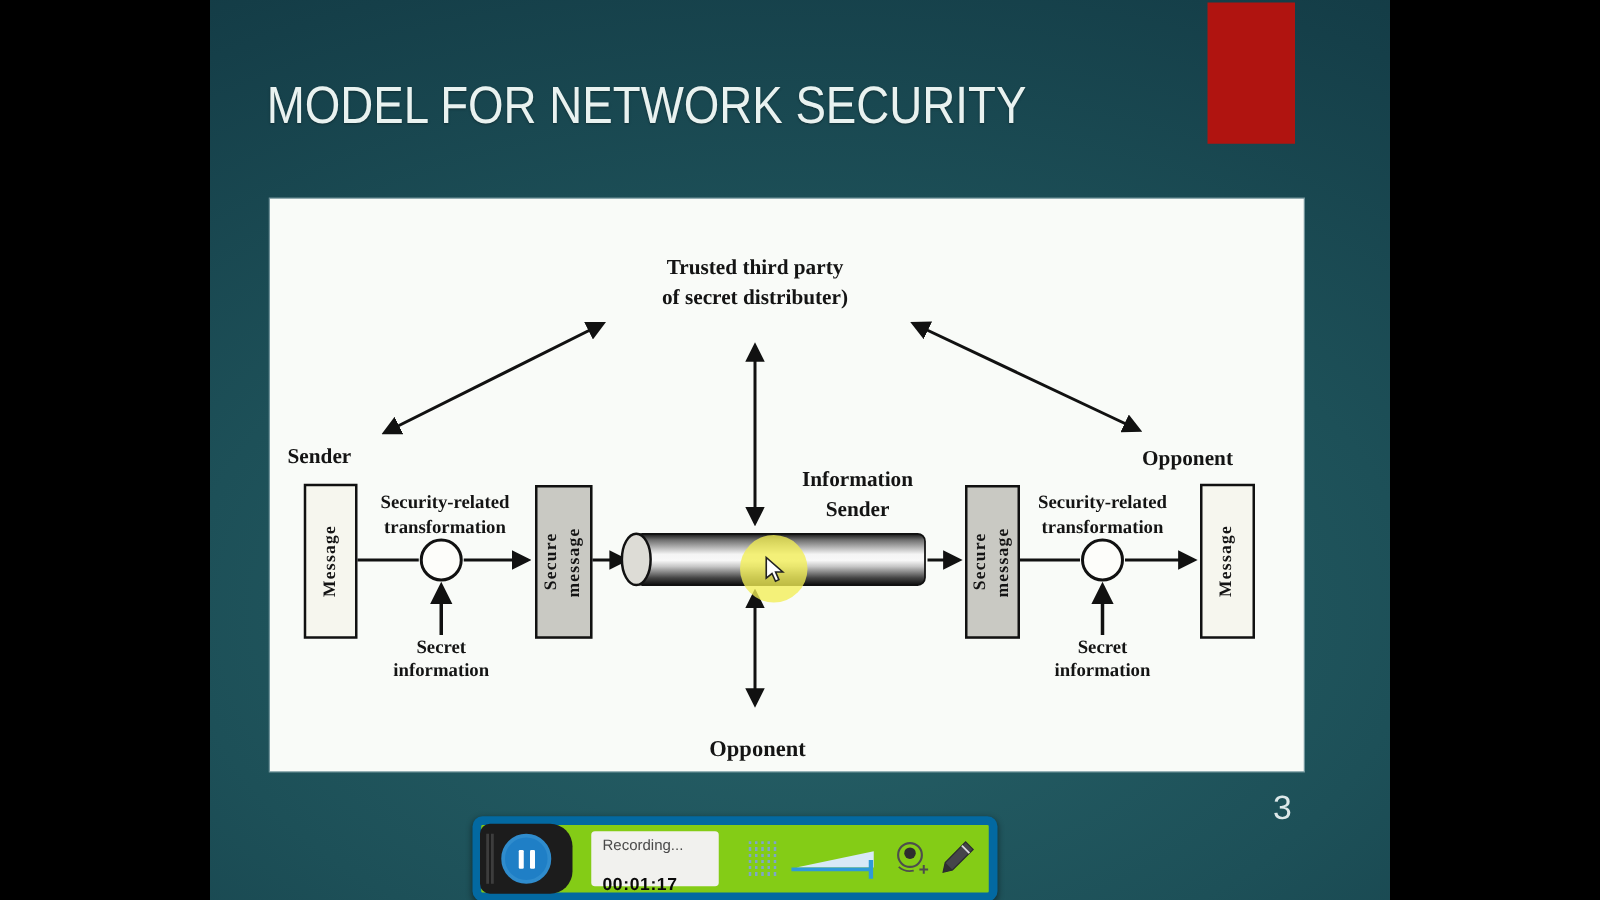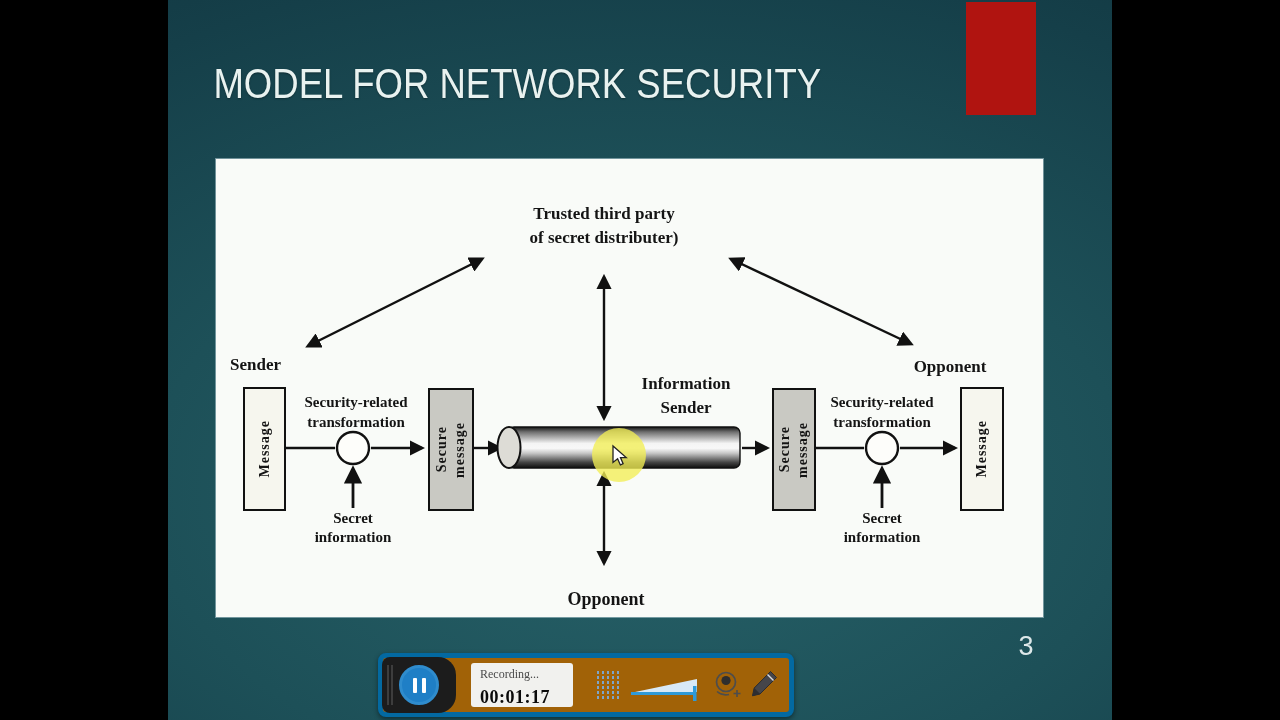--- a/index.html
+++ b/index.html
@@ -24,34 +24,34 @@
         align-items:center;justify-content:center;gap:2px;}
   .vbox .vt{writing-mode:vertical-rl;transform:rotate(180deg);
             font-family:"Liberation Serif",serif;font-weight:bold;font-size:14px;
             letter-spacing:1px;color:#141414;white-space:nowrap;}
   .ivory{background:#f6f6ee;}
   .gray{background:#c9c9c3;}
   
   .page-num{position:absolute;left:836px;top:631px;width:44px;text-align:center;
             color:#dde8e9;font-size:27px;}
   
-  #recorder{position:absolute;left:378px;top:653px;width:406px;height:54px;background:#a16207;
-            border:5px solid #0369a1;border-radius:8px;box-shadow:0 2px 5px rgba(0,0,0,.45);font-family:Liberation Serif, serif;}
+  #recorder{position:absolute;left:378px;top:653px;width:406px;height:54px;background:#84cc16;
+            border:7px solid #0369a1;border-radius:8px;box-shadow:0 2px 5px rgba(0,0,0,.45);}
   .rec-dark{position:absolute;left:-1px;top:-1px;width:74px;height:56px;background:#1c1c1c;
             border-radius:8px 18px 18px 8px;}
   .rec-grip{position:absolute;left:5px;top:8px;width:6px;height:40px;
             background:repeating-linear-gradient(to right,#3d3d3d 0 2px,#1c1c1c 2px 4px);}
   .pause-btn{position:absolute;left:16px;top:7px;width:40px;height:40px;border-radius:50%;
              background:#1f7fc6;border:3px solid #2f8ccd;box-sizing:border-box;
              display:flex;align-items:center;justify-content:center;gap:5px;cursor:pointer;}
   .pause-btn i{display:block;width:4px;height:15px;background:#fff;border-radius:1px;}
   .rec-status{position:absolute;left:88px;top:5px;width:102px;height:44px;background:#f1f1ee;
               border-radius:3px;padding:4px 0 0 9px;box-sizing:border-box;}
   .rec-status .st{font-size:12px;color:#4a4a4a;}
-  .rec-status .tm{font-size:18px;font-weight:bold;color:#0a0a0a;letter-spacing:.5px;margin-top:5px;}
+  .rec-status .tm{font-size:14px;font-weight:bold;color:#0a0a0a;letter-spacing:.5px;margin-top:16px;}
   .mic-level{position:absolute;left:214px;top:13px;width:22px;height:28px;display:flex;gap:2.5px;}
   .mic-level i{display:block;width:2.5px;height:28px;
                background:repeating-linear-gradient(to bottom,#7fa6c8 0,#7ea6c8 2.5px,transparent 2.5px,transparent 5px);}
   .tool-svg{position:absolute;}
 </style>
 </head>
 <body>
 <div id="page-root">
 
   <div class="letterbox" style="left:0;width:168px;"></div>

